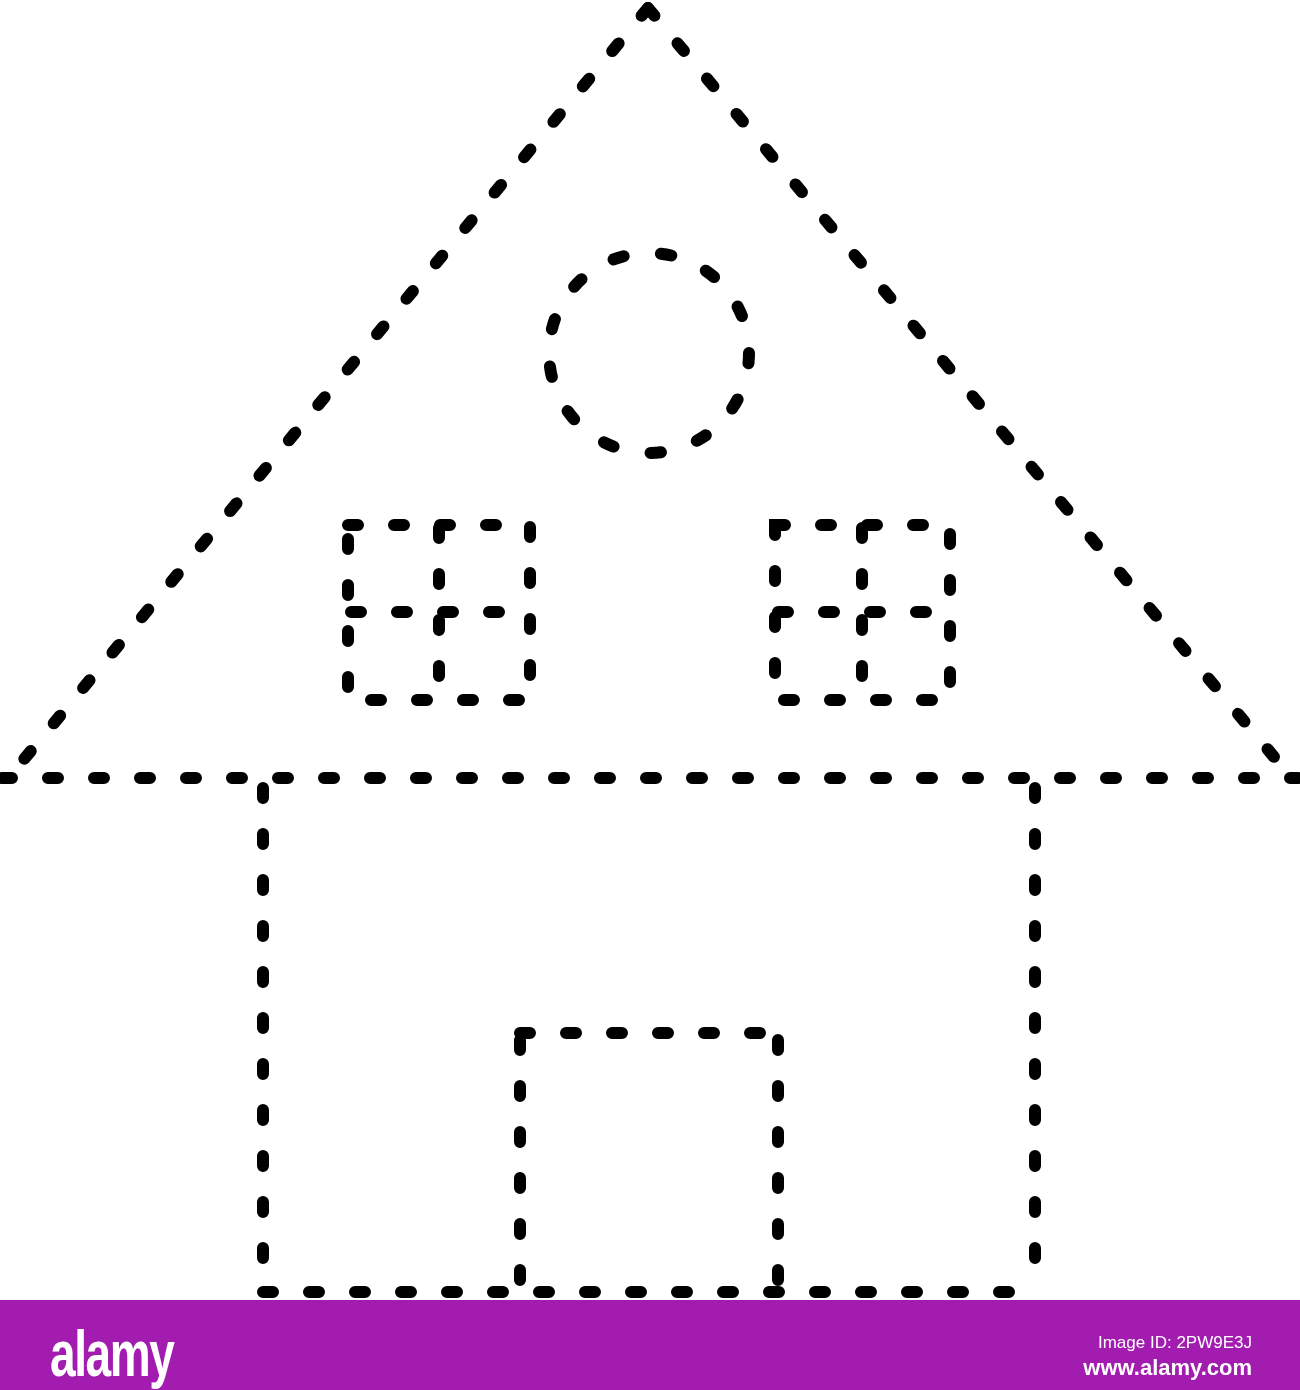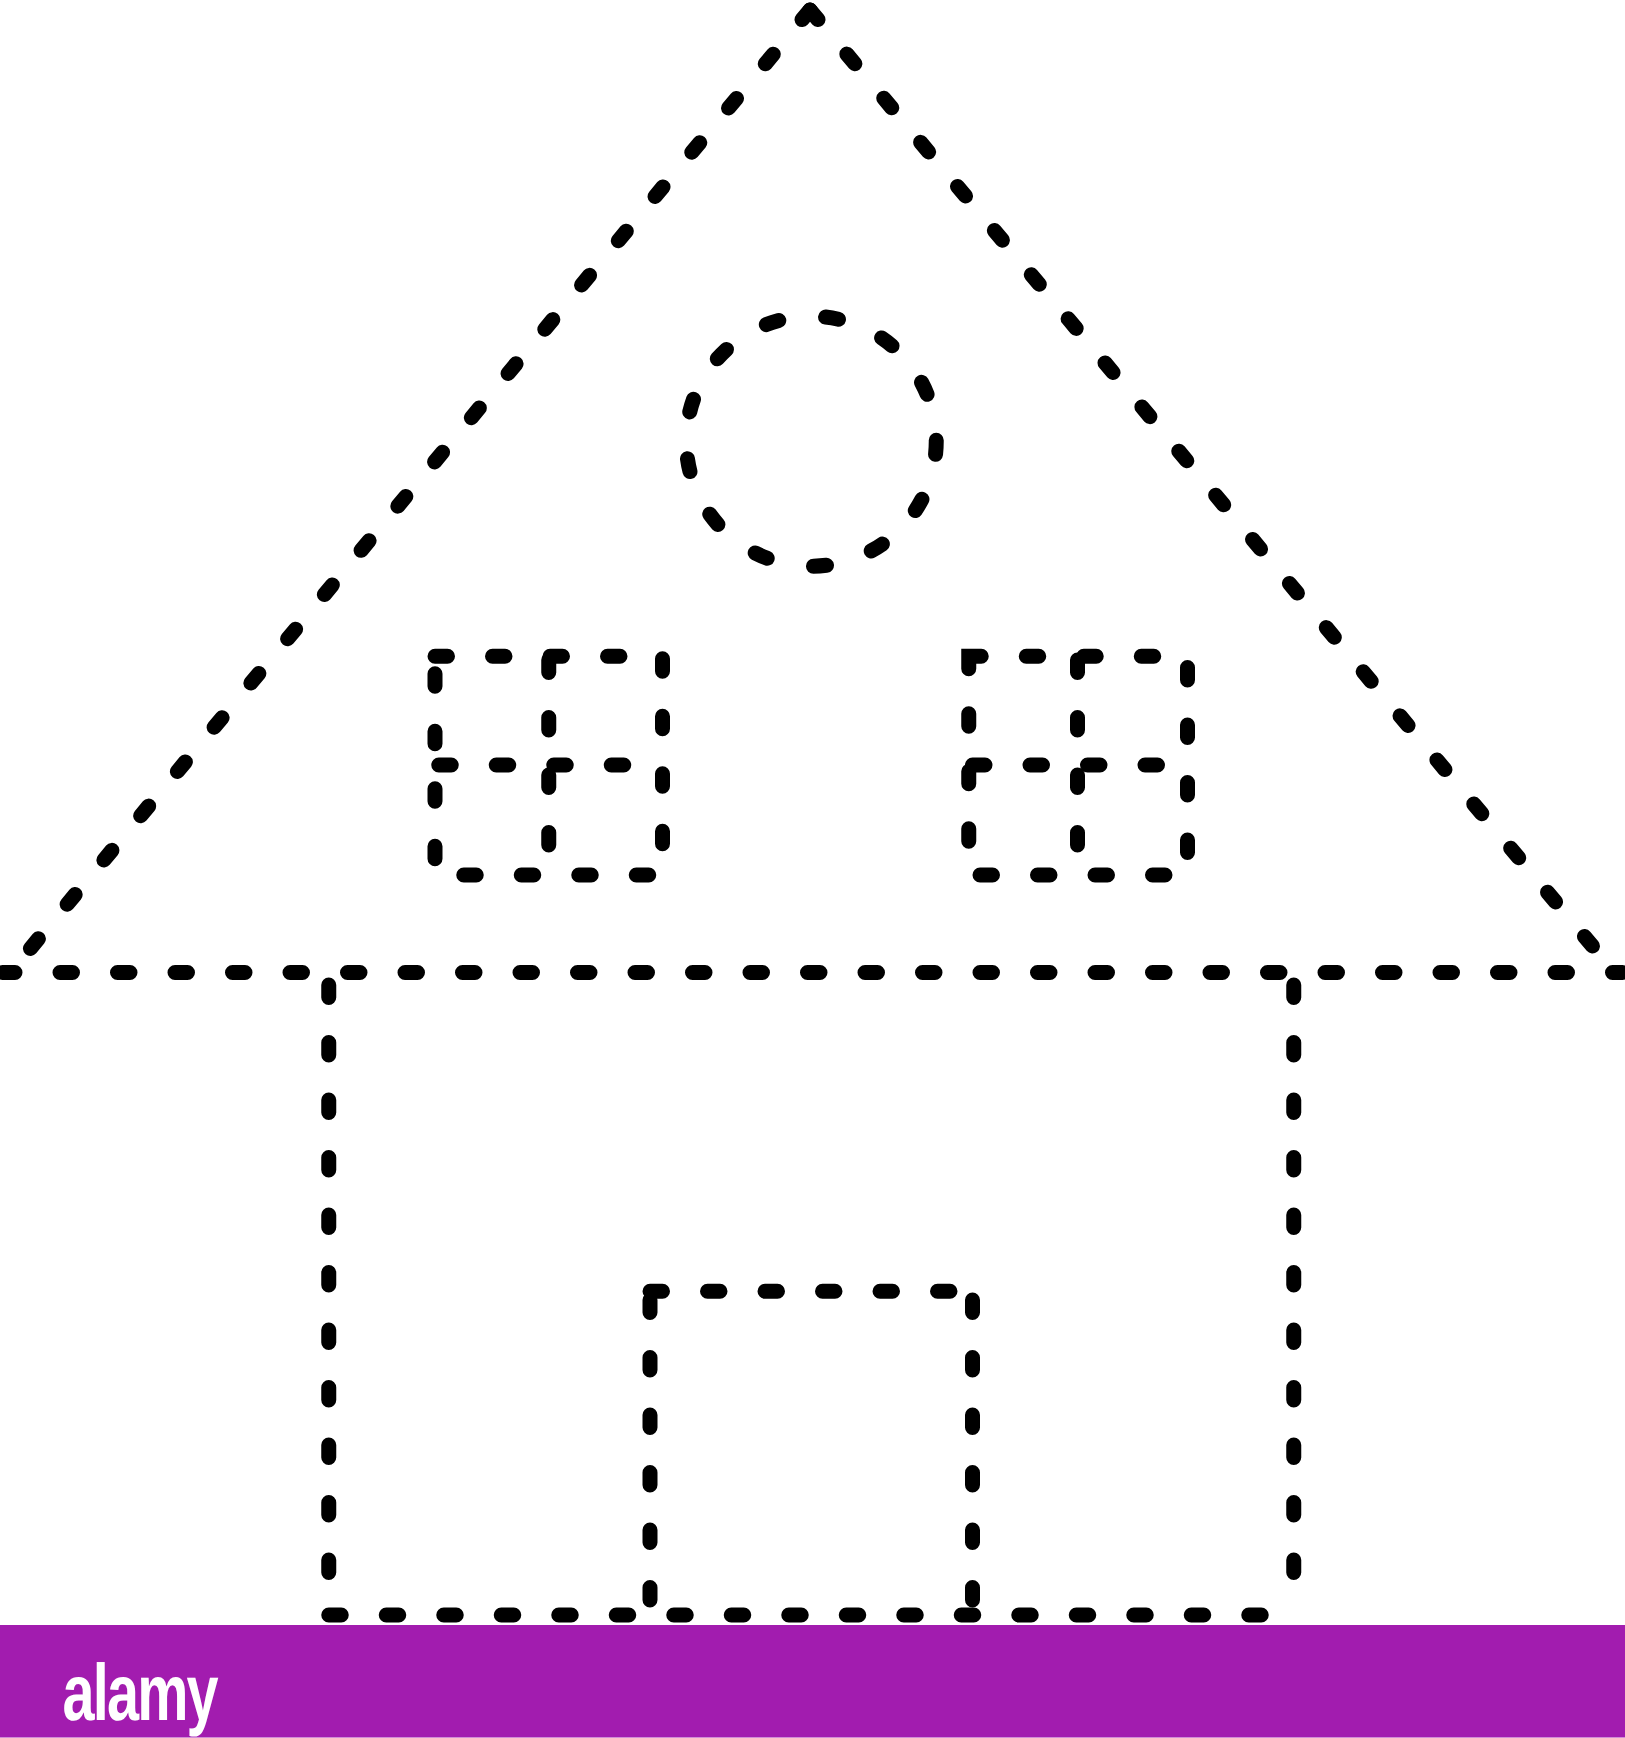--- a/index.html
+++ b/index.html
@@ -97,13 +97,17 @@
         <path d="M520 1033 L778 1033"></path>
         <path d="M520 1040 L520 1286"></path>
         <path d="M778 1040 L778 1286"></path>
       </g>
     </g>
   </svg>
 </div>
 
 <div class="watermark-bar">
   <div class="brand-logo">alamy</div>
+  <div class="bar-meta">
+    <div class="image-id">Image ID: 2PW9E3J</div>
+    <div class="website">www.alamy.com</div>
+  </div>
 </div>
 
 </body></html>

